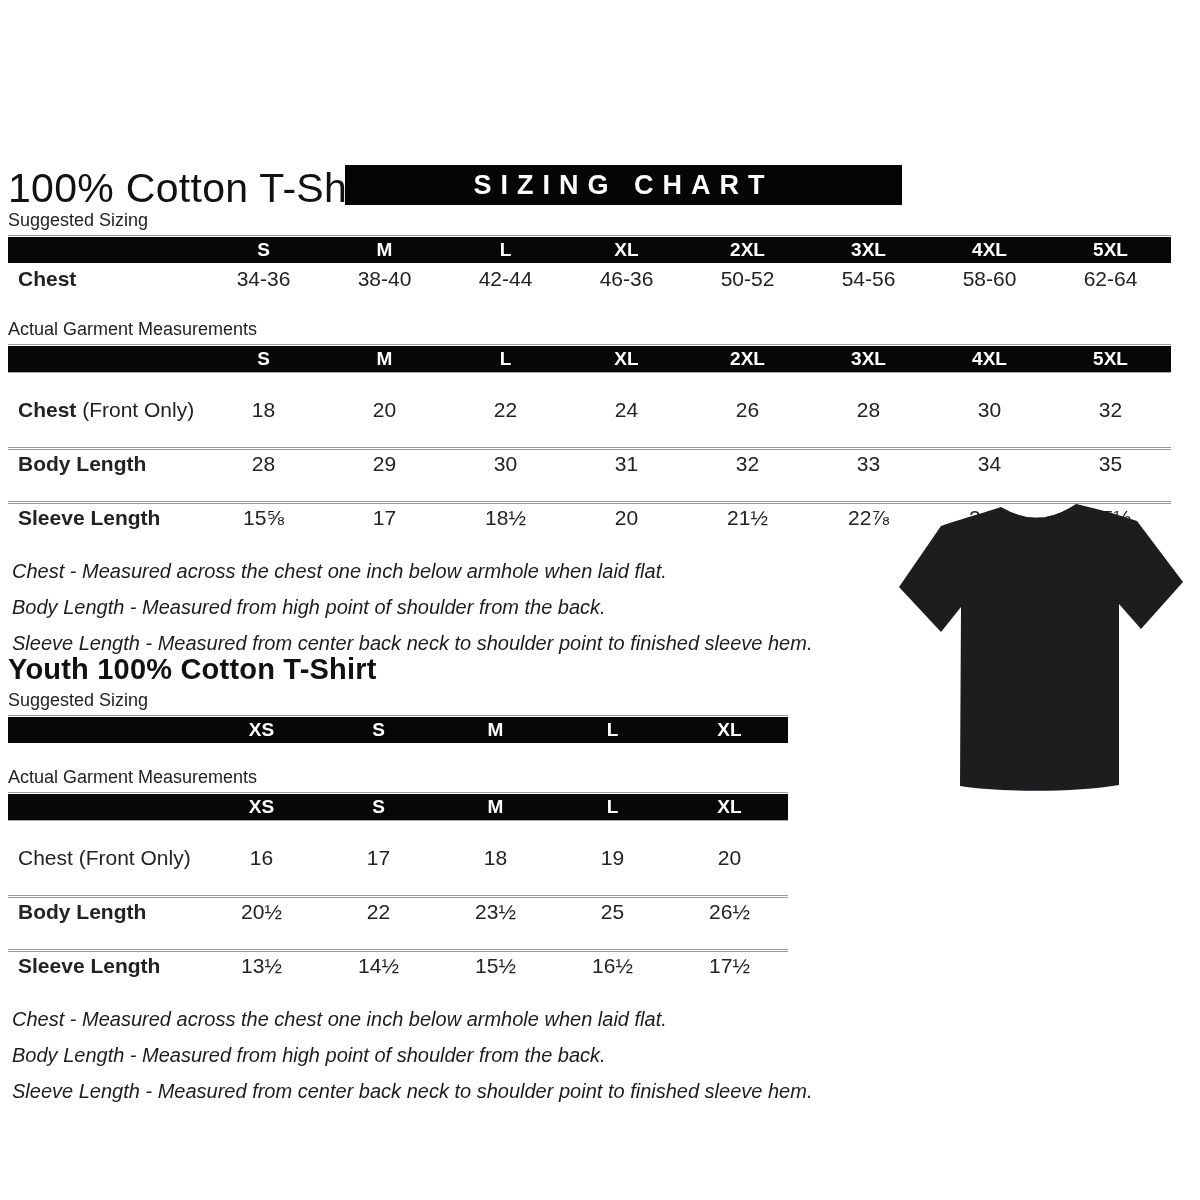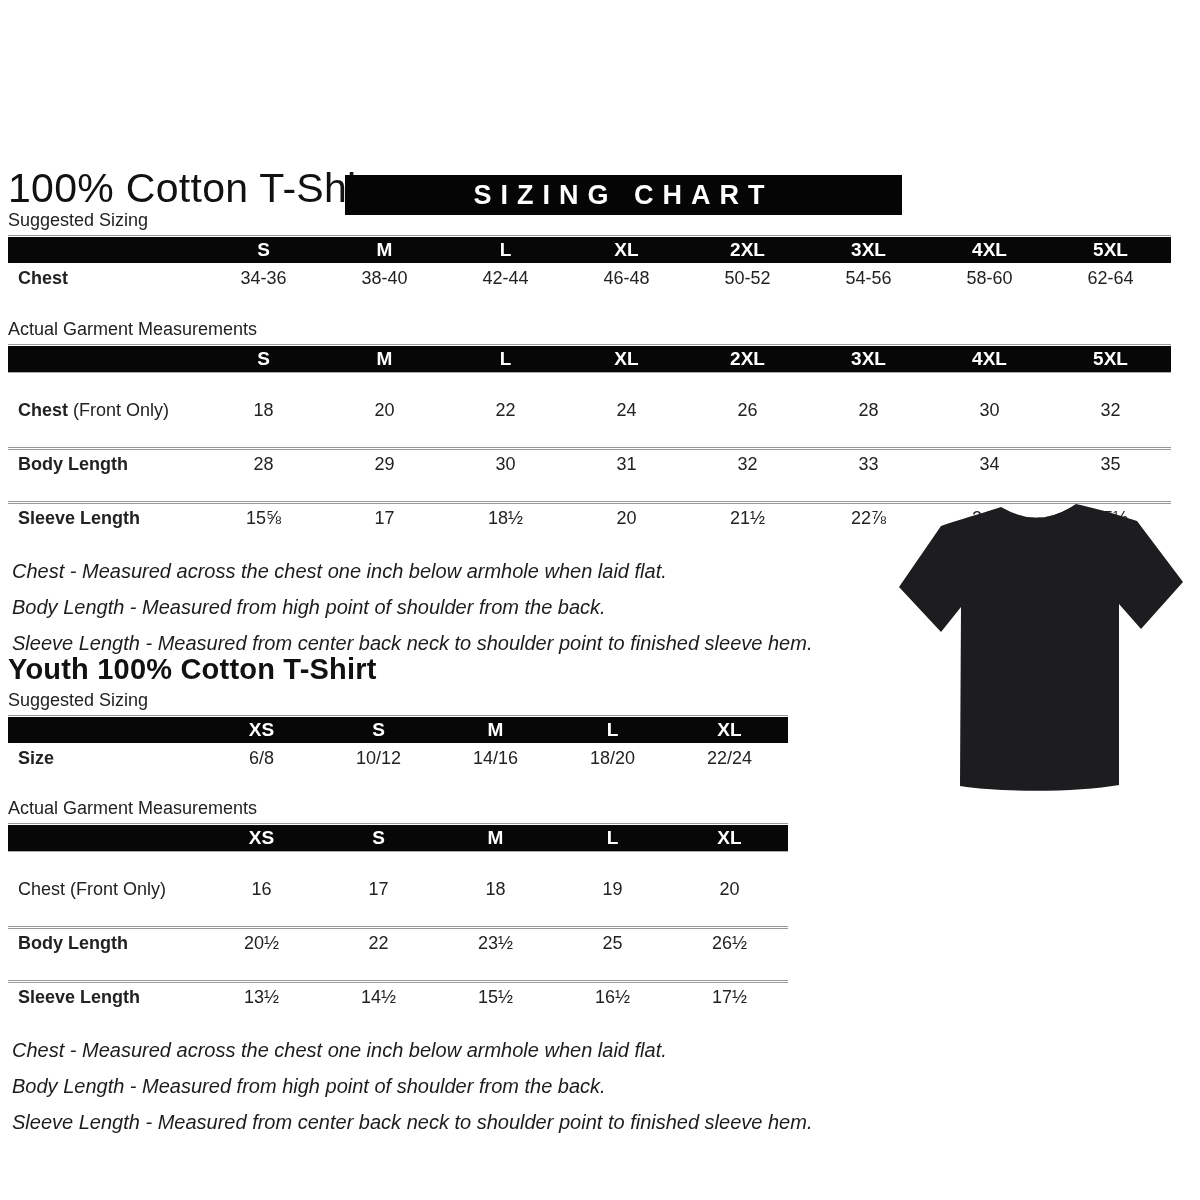--- a/index.html
+++ b/index.html
@@ -6,39 +6,39 @@
   body {
     width:1200px; height:1200px; background:#ffffff; position:relative;
     font-family:"Liberation Sans","DejaVu Sans",sans-serif; color:#1a1a1a;
     overflow:hidden;
   }
   .sheet { position:absolute; left:8px; top:165px; width:1166px; }
 
   .title-row { position:relative; height:44px; }
   .main-title { margin:0; font-size:41px; font-weight:400; letter-spacing:.3px; color:#111; }
   .banner {
-    position:absolute; left:337px; top:10px; width:557px; height:40px;
+    position:absolute; left:337px; top:0; width:557px; height:40px;
     background:#050505; color:#fff; font-weight:700; font-size:27px;
     letter-spacing:9px; text-align:center; line-height:41px;
   }
 
   .section-label {
     font-size:18px; color:#222; padding-bottom:5px; margin-top:1px;
     border-bottom:1px solid #9a9a9a; height:20px;
   }
   .w-adult { width:1163px; }
   .w-youth { width:780px; }
 
   .tbl { margin-top:1px; }
   .thead {
     display:flex; align-items:center; background:#070707; color:#fff;
     font-weight:700; font-size:19px; height:26px;
   }
   .lined .thead { border-bottom:1px solid #aaa; }
-  .trow { display:flex; align-items:center; font-size:18px; color:#222; }
+  .trow { display:flex; align-items:center; font-size:21px; color:#222; }
   .trow.tall { height:31px; }
   .trow.med  { height:28px;margin-top:23px; }
   .trow + .trow { border-top:3px double #999; }
   .lbl { width:195px; padding-left:10px; box-sizing:border-box; white-space:nowrap; }
   .cell { flex:1; text-align:center; }
   .b { font-weight:700; }
 
   .notes { margin-top:21px; padding-left:4px; font-size:20px; line-height:36px; color:#1c1c1c;font-style:italic; }
   .youth-title { margin:-8px 0 0 0; font-size:29px; font-weight:700; color:#111; letter-spacing:.2px; }
   .mt25 { margin-top:25px; }
@@ -68,21 +68,21 @@
       <div class="cell">2XL</div>
       <div class="cell">3XL</div>
       <div class="cell">4XL</div>
       <div class="cell">5XL</div>
     </div>
     <div class="trow tall">
       <div class="lbl b">Chest</div>
       <div class="cell">34-36</div>
       <div class="cell">38-40</div>
       <div class="cell">42-44</div>
-      <div class="cell">46-48</div>
+      <div class="cell">46-36</div>
       <div class="cell">50-52</div>
       <div class="cell">54-56</div>
       <div class="cell">58-60</div>
       <div class="cell">62-64</div>
     </div>
   </div>
 
   <div class="section-label w-adult mt25">Actual Garment Measurements</div>
   <div class="tbl w-adult lined">
     <div class="thead">
@@ -141,28 +141,20 @@
 
   <div class="section-label w-youth mt4">Suggested Sizing</div>
   <div class="tbl w-youth">
     <div class="thead">
       <div class="lbl"></div>
       <div class="cell">XS</div>
       <div class="cell">S</div>
       <div class="cell">M</div>
       <div class="cell">L</div>
       <div class="cell">XL</div>
-    </div>
-    <div class="trow tall">
-      <div class="lbl b">Size</div>
-      <div class="cell">6/8</div>
-      <div class="cell">10/12</div>
-      <div class="cell">14/16</div>
-      <div class="cell">18/20</div>
-      <div class="cell">22/24</div>
     </div>
   </div>
 
   <div class="section-label w-youth mt24">Actual Garment Measurements</div>
   <div class="tbl w-youth lined">
     <div class="thead">
       <div class="lbl"></div>
       <div class="cell">XS</div>
       <div class="cell">S</div>
       <div class="cell">M</div>

